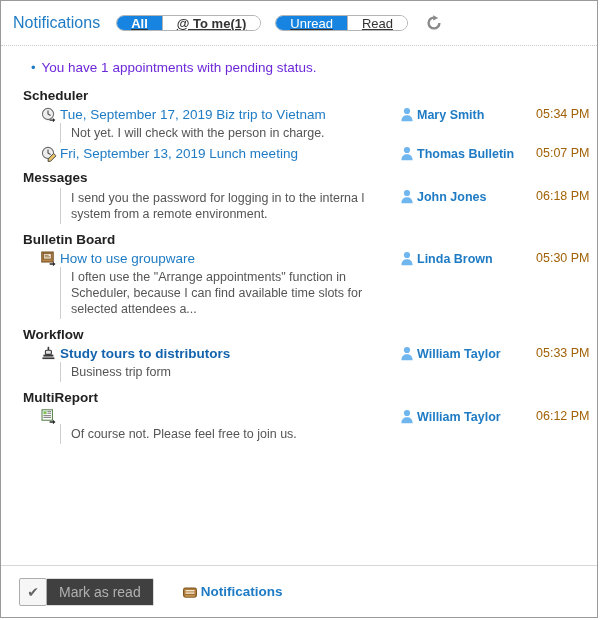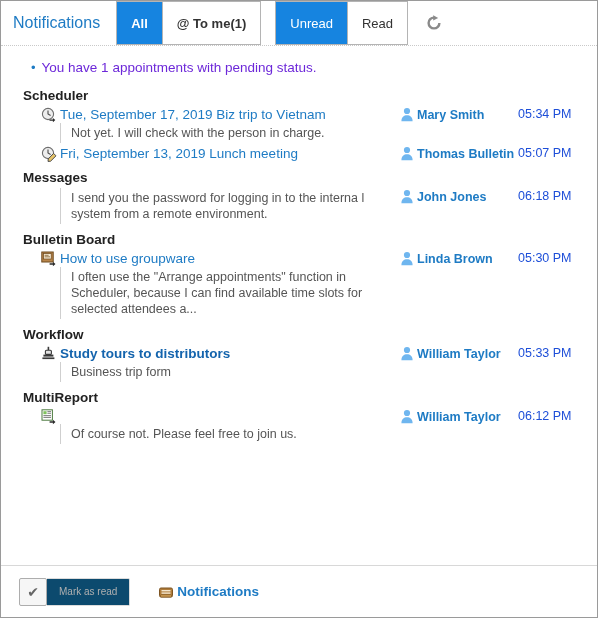--- a/index.html
+++ b/index.html
@@ -39,26 +39,27 @@
   .page-title {
     color: #1e7bc4;
     font-size: 16px;
     margin-right: 16px;
     white-space: nowrap;
     cursor: pointer;
   }
   .seg {
     display: flex;
     border: 1px solid #b4b4b4;
-    border-radius: 0;
+    border-radius: 14px;
     overflow: hidden;
-    height: 44px;
+    height: 16px;
     box-sizing: border-box;
     background: #fff;
     margin-right: 14px;
+    text-decoration: underline;
   }
   .seg-btn {
     display: flex;
     align-items: center;
     justify-content: center;
     padding: 0 14px;
     font-size: 13px;
     font-weight: bold;
     color: #333;
     background: #fff;
@@ -159,20 +160,21 @@
     line-height: 16px;
     max-width: 305px;
   }
 
   .meta {
     width: 185px;
     flex-shrink: 0;
     display: flex;
     align-items: flex-start;
     padding-top: 1px;
+    gap: 18px;
   }
   .meta-user {
     display: flex;
     align-items: center;
     width: 118px;
     flex-shrink: 0;
   }
   .user-icon {
     width: 14px;
     height: 15px;
@@ -181,21 +183,21 @@
   }
   .user-name {
     color: #1e7bc4;
     font-size: 12.5px;
     font-weight: bold;
     white-space: nowrap;
     cursor: pointer;
   }
   .meta-time {
     font-size: 12.5px;
-    color: #1d4ed8;
+    color: #a16207;
     white-space: nowrap;
   }
 
   
   .footer {
     height: 52px;
     min-height: 52px;
     display: flex;
     align-items: center;
     padding: 0 0 0 18px;
@@ -216,23 +218,23 @@
   }
   .check-mark {
     color: #666;
     font-size: 14px;
     line-height: 14px;
   }
   .mark-read-btn {
     height: 28px;
     border: 1px solid #dcdcdc;
     border-left: none;
-    background: #0c4a6e;
+    background: #404040;
     color: #b0b0b0;
-    font-size: 10px;
+    font-size: 14px;
     display: flex;
     align-items: center;
     padding: 0 12px;
     border-radius: 0 2px 2px 0;
     box-sizing: border-box;
     cursor: default;
   }
   .footer-link {
     display: flex;
     align-items: center;

